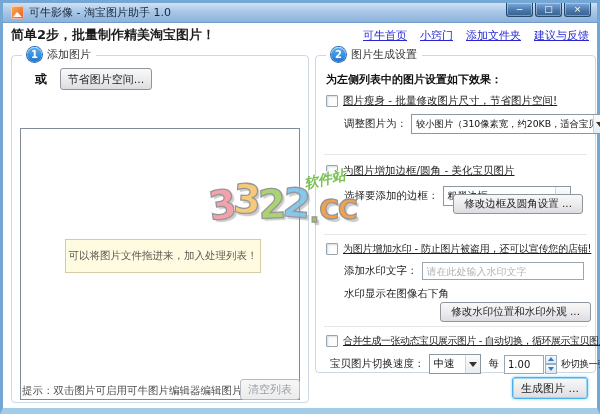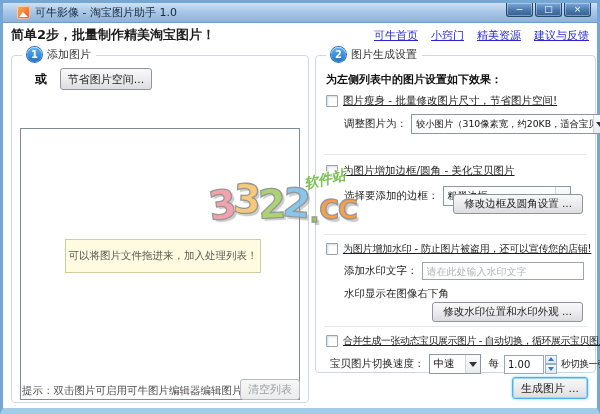--- a/index.html
+++ b/index.html
@@ -4,21 +4,21 @@
 <style>
   * { margin:0; padding:0; box-sizing:border-box; }
   html,body { width:600px; height:414px; overflow:hidden; background:#fff;
     font-family:"DejaVu Sans","Liberation Sans",sans-serif; }
   .window { position:relative; width:600px; height:414px;
     border:3px solid #74a7d4; border-bottom:6px solid #a2cce8; background:#fff; }
 
   
   .titlebar { position:relative; height:20px;
     background:linear-gradient(180deg,#cfe2f4 0%,#a9c7e7 45%,#8cb2dc 100%);
-    border-bottom:1px solid #6f9cc8; display:flex; align-items:center; padding:0 14px; }
+    border-bottom:1px solid #6f9cc8; display:flex; align-items:center; padding:0 8px; }
   .app-icon { width:13px; height:13px; border-radius:2px; margin-right:5px;
     background:linear-gradient(135deg,#ffb04a,#e2552e); position:relative; flex:0 0 auto;
     box-shadow:inset 0 0 0 1px rgba(255,255,255,.5); }
   .app-icon::after { content:""; position:absolute; left:2px; bottom:2px;
     border-left:4px solid transparent; border-right:5px solid transparent;
     border-bottom:5px solid #fff; }
   .title { font-size:11px; color:#17263c; line-height:19px; white-space:nowrap; }
   .win-controls { position:absolute; right:6px; top:0; display:flex; gap:2px; }
   .wbtn { width:27px; height:14px; border:1px solid #24486e; border-top:none;
     border-radius:0 0 3px 3px; background:linear-gradient(180deg,#7eaadd 0%,#4a78ab 55%,#35618f 100%);
@@ -87,21 +87,21 @@
   .combo-border { width:128px; }
   .row-bbtn { right:12px; top:138px; }
   .mod-btn { height:20px; font-size:10.5px; padding:0 10px; }
   .row-cb3 { left:10px; top:186px; }
   .row-cb3 .cb-label { font-size:10px; letter-spacing:-0.2px; }
   .row-wmtext { left:28px; top:206px; }
   .wm-input { width:162px; height:18px; border:1px solid #9aa6b0; font-size:10px;
     padding:0 4px; color:#333; font-family:inherit; }
   .wm-input::placeholder { color:#b0b4b8; }
   .row-wmnote { left:28px; top:231px; font-size:10.5px; color:#1d1d1d; }
-  .row-wmbtn { right:12px; top:246px;margin-left:31px; }
+  .row-wmbtn { right:4px; top:246px;margin-left:31px; }
   .row-cb4 { left:10px; top:278px; }
   .row-speed { left:14px; top:298px; }
   .combo-speed { width:52px; }
   .combo-speed .combo-text { font-size:10.5px; }
   .per { font-size:10.5px; margin:0 5px 0 8px; }
   .spin-wrap { display:flex; align-items:stretch; height:19px; }
   .spin-input { width:40px; border:1px solid #9aa6b0; font-size:10px; padding:0 3px;
     color:#111; font-family:inherit; }
   .spin-btns { display:flex; flex-direction:column; width:12px; margin-left:1px; }
   .spin-btn { flex:1; border:1px solid #9ab0c4; background:linear-gradient(180deg,#f6f9fc,#dfe8f0);
@@ -149,21 +149,21 @@
       <div class="wbtn">□</div>
       <div class="wbtn">×</div>
     </div>
   </div>
 
   <div class="header">
     <span class="slogan">简单2步，批量制作精美淘宝图片！</span>
     <div class="links">
       <a>可牛首页</a>
       <a>小窍门</a>
-      <a>精美资源</a>
+      <a>添加文件夹</a>
       <a>建议与反馈</a>
     </div>
   </div>
 
   <div class="group left-group">
     <div class="legend">
       <span class="badge">1</span>
       <span class="legend-label">添加图片</span>
     </div>
     <div class="btn-row">

